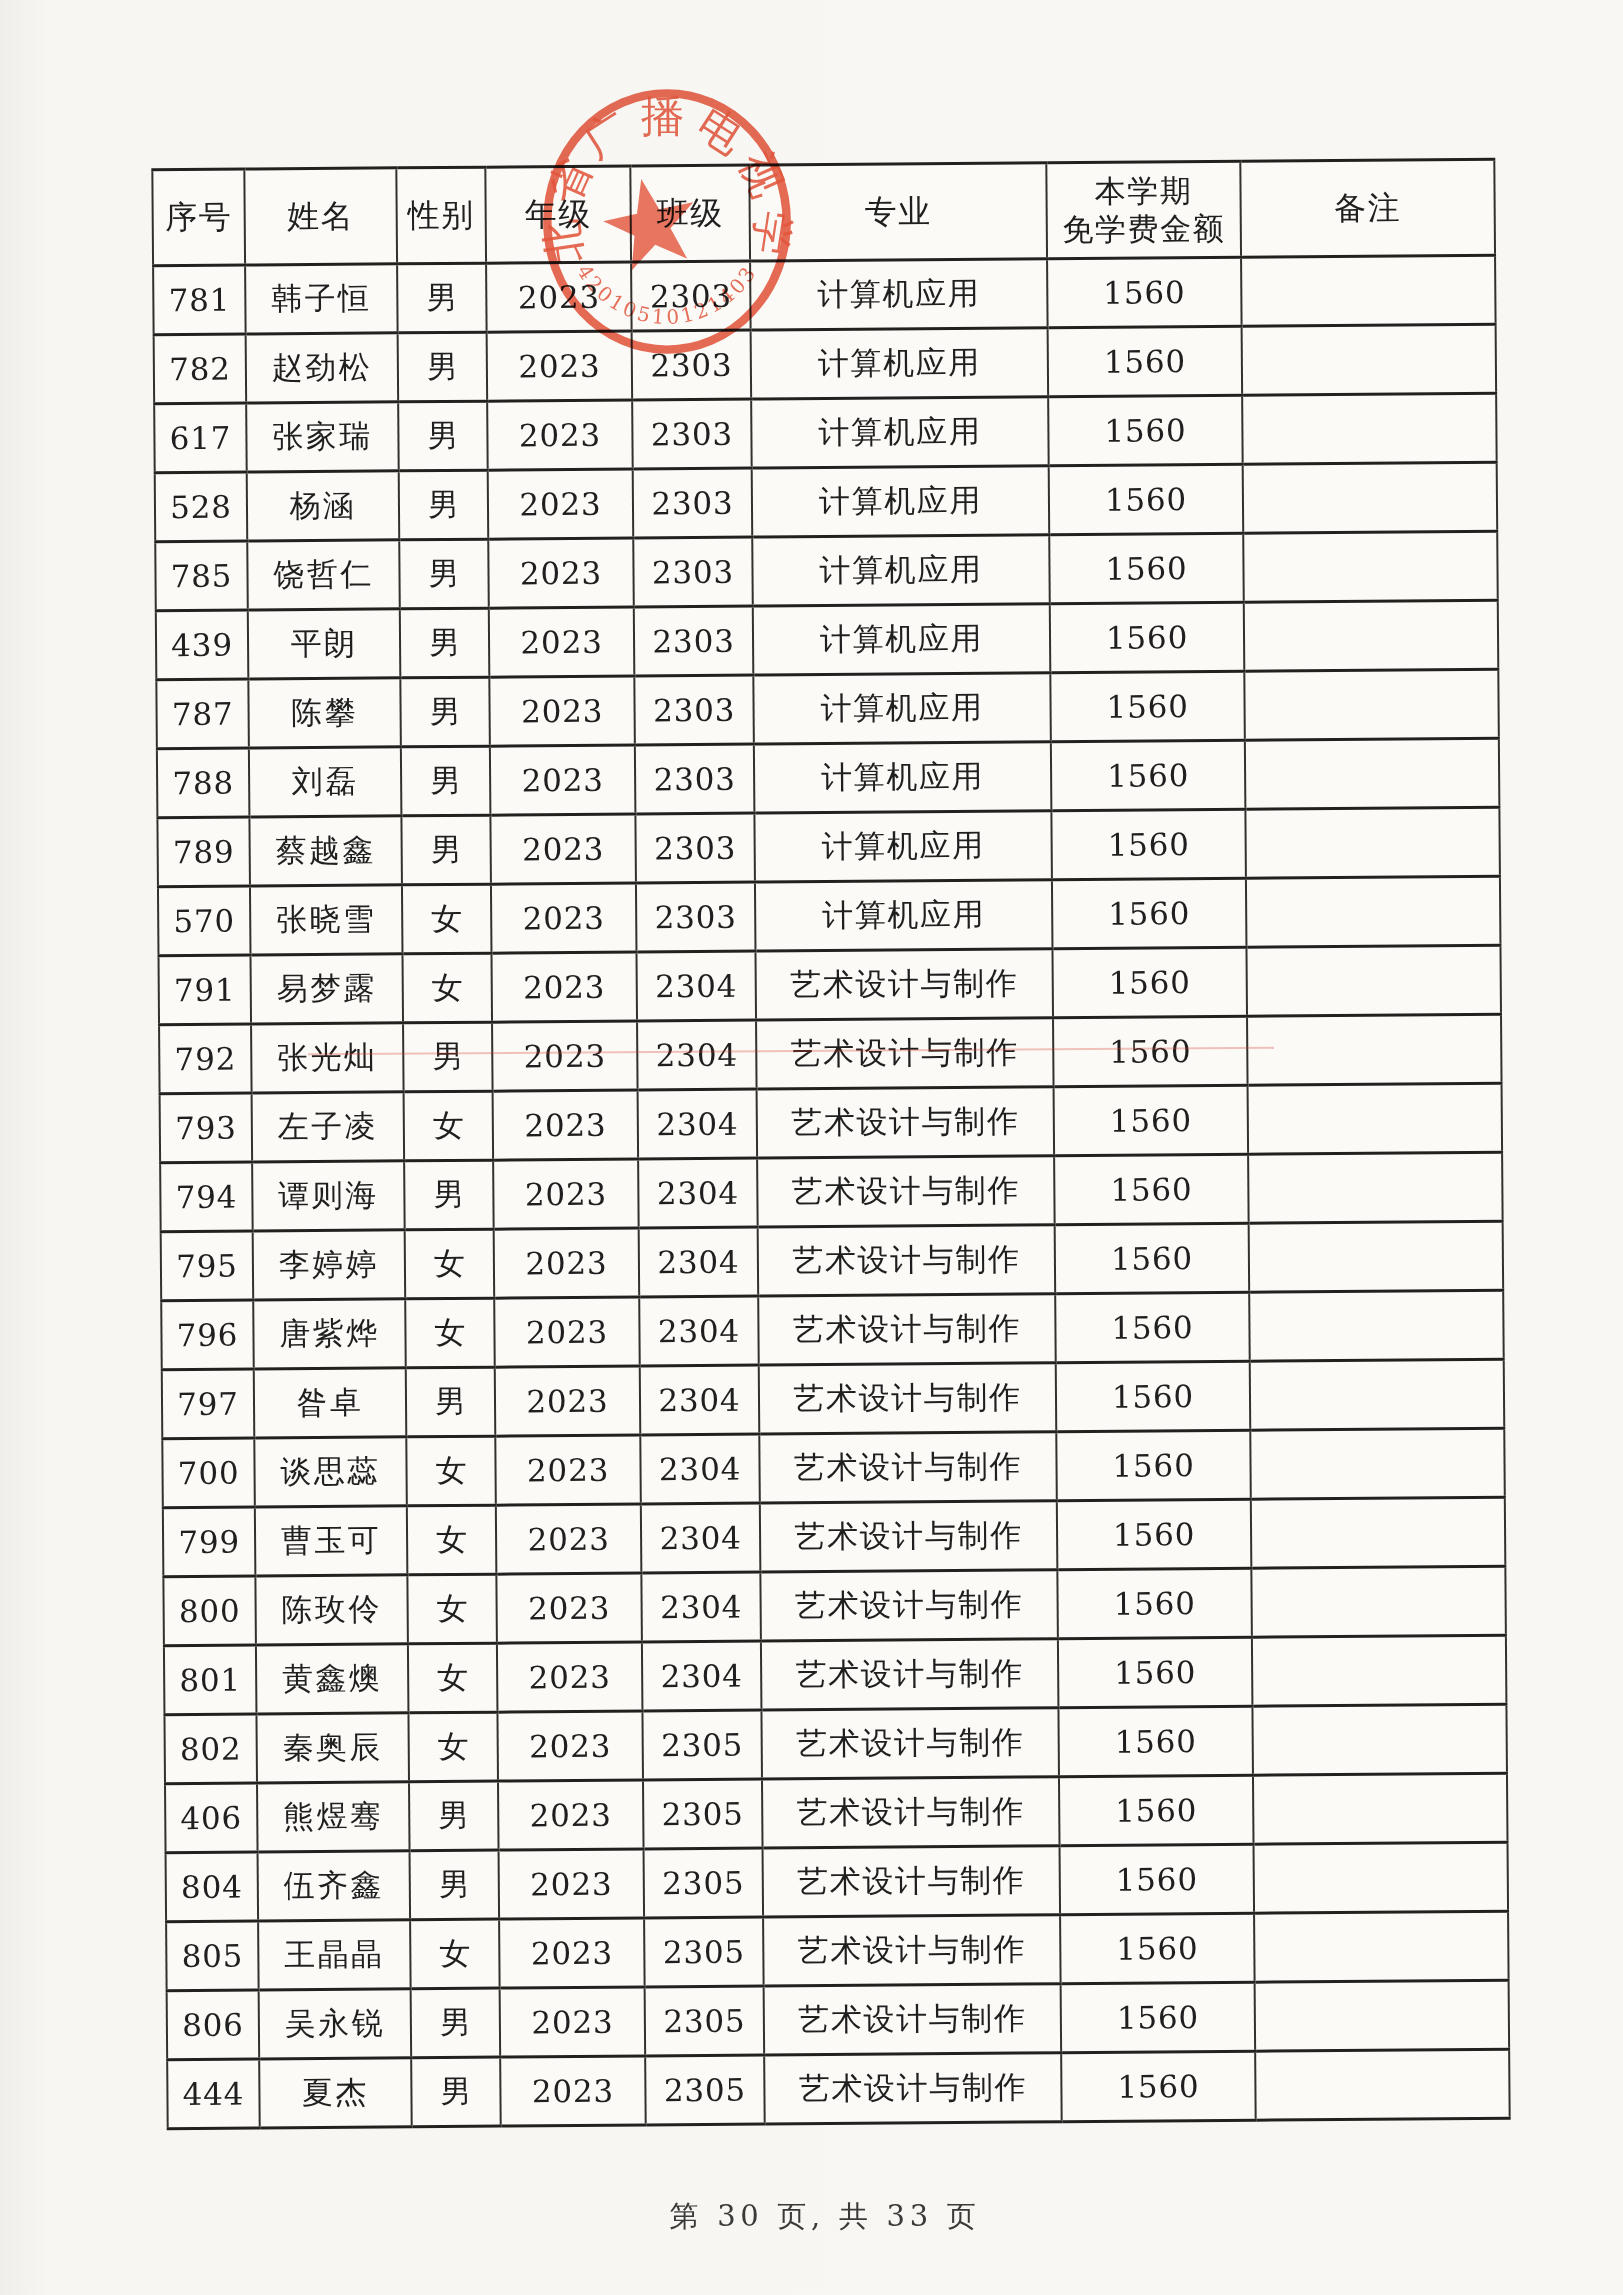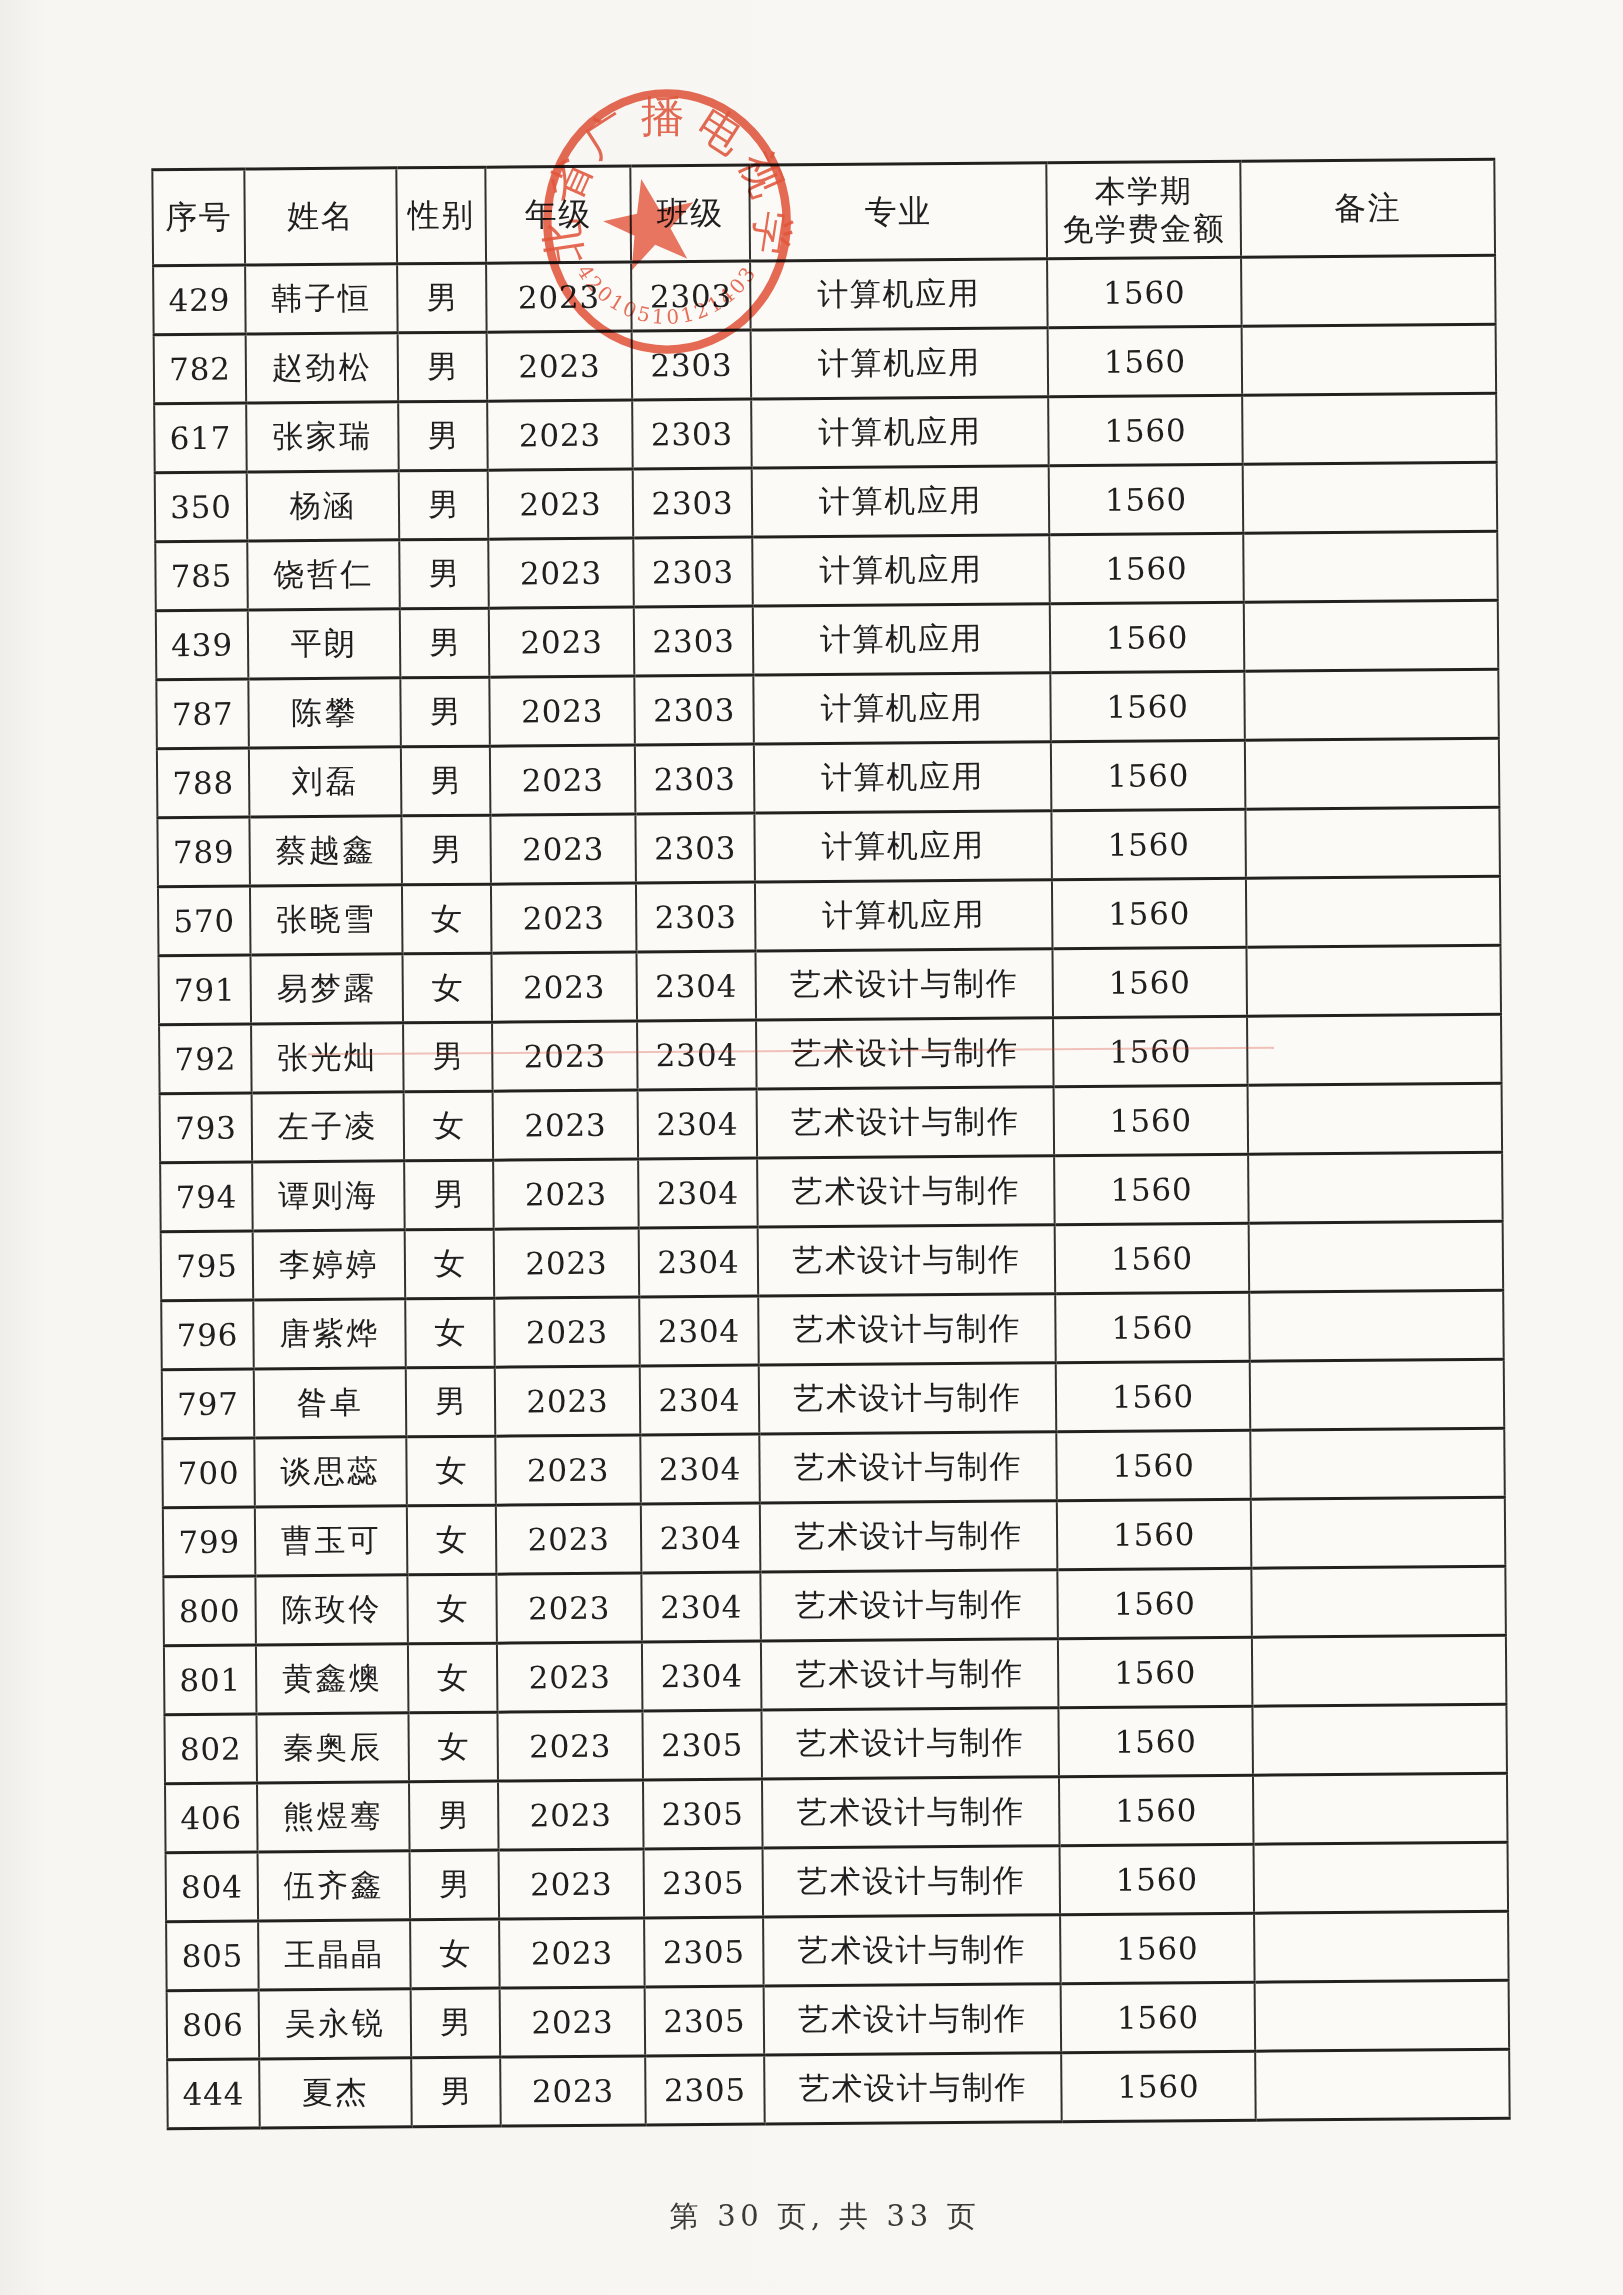--- a/index.html
+++ b/index.html
@@ -90,21 +90,21 @@
             <div class="amount-head">
               <div>本学期</div>
               <div>免学费金额</div>
             </div>
           </th>
           <th>备注</th>
         </tr>
       </thead>
       <tbody id="rows-body">
           <tr>
-      <td class="num">429</td>
+      <td class="num">781</td>
       <td class="name">韩子恒</td>
       <td>男</td>
       <td class="num">2023</td>
       <td class="num">2303</td>
       <td class="major">计算机应用</td>
       <td class="num">1560</td>
       <td></td>
     </tr>
           <tr>
       <td class="num">782</td>
@@ -120,21 +120,21 @@
       <td class="num">617</td>
       <td class="name">张家瑞</td>
       <td>男</td>
       <td class="num">2023</td>
       <td class="num">2303</td>
       <td class="major">计算机应用</td>
       <td class="num">1560</td>
       <td></td>
     </tr>
           <tr>
-      <td class="num">350</td>
+      <td class="num">528</td>
       <td class="name">杨涵</td>
       <td>男</td>
       <td class="num">2023</td>
       <td class="num">2303</td>
       <td class="major">计算机应用</td>
       <td class="num">1560</td>
       <td></td>
     </tr>
           <tr>
       <td class="num">785</td>

